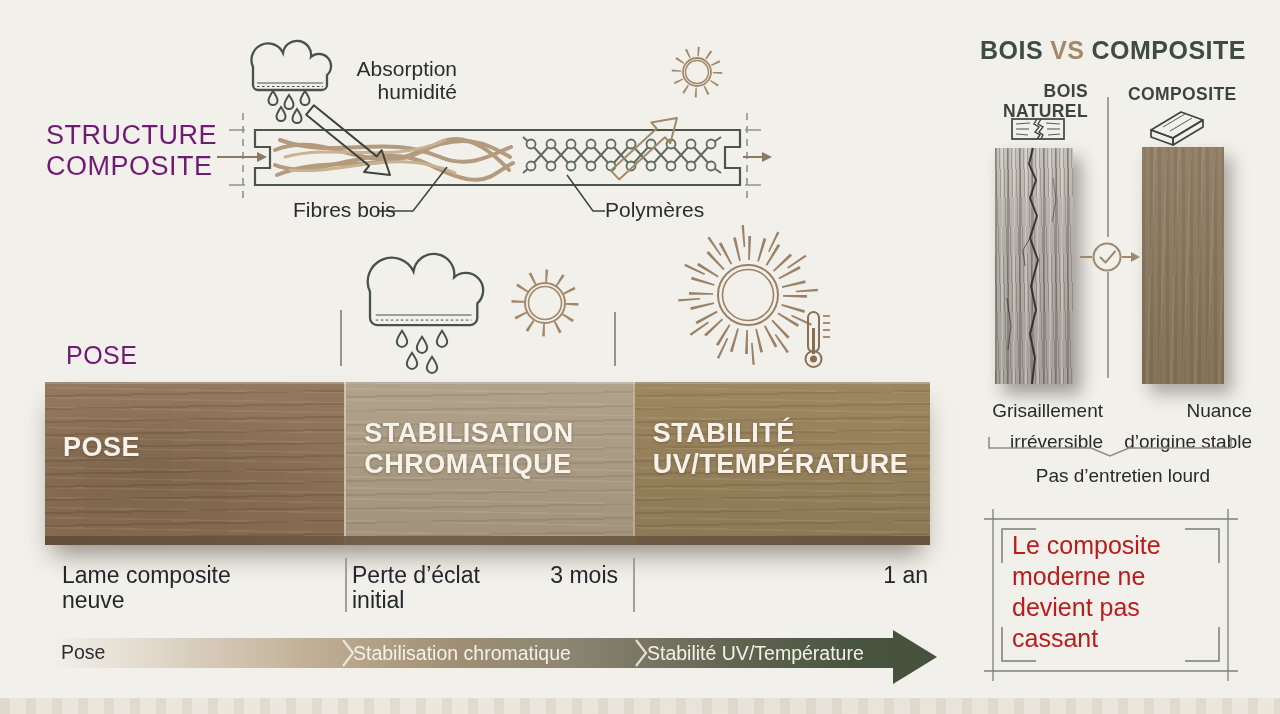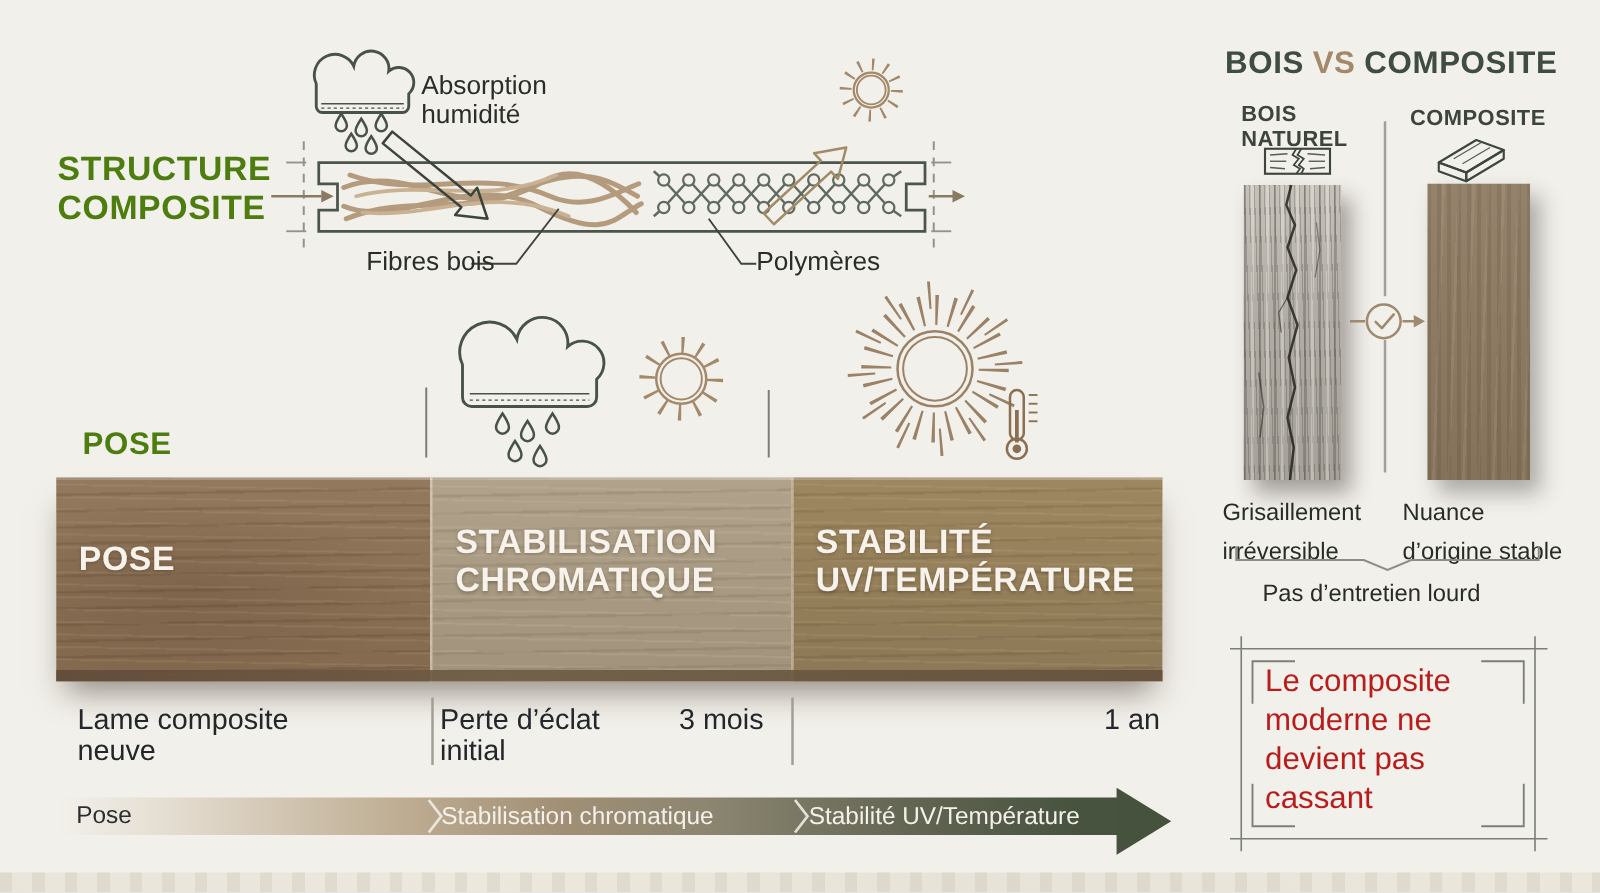--- a/index.html
+++ b/index.html
@@ -1,23 +1,23 @@
 <!DOCTYPE html>
 <html><head>
 <meta charset="utf-8">
 <style>
   html,body{margin:0;padding:0}
   body{font-family:"Liberation Sans","DejaVu Sans",sans-serif;background:#d8d6d0}
   #stage{position:relative;width:1280px;height:714px;background:#f2f0ea;overflow:hidden}
   .abs{position:absolute}
-  .c{text-align:left}
+  .c{text-align:right}
   .ml{white-space:pre-line}
   svg{display:block;overflow:visible}
 
-  .h-green{color:#4d7c0f;font-weight:bold;letter-spacing:.5px}
+  .h-green{color:#701a75;font-weight:normal;letter-spacing:.5px}
   .structure-title{left:46px;top:120px;width:230px;font-size:27px;line-height:31px}
   .top-label{font-size:21px;line-height:22.5px;color:#2a2e2a}
   .pose-heading{left:66px;top:341px;font-size:25px}
 
   
   .cmp-title{left:988px;top:36px;width:250px;display:flex;justify-content:center;gap:7px;font-size:25px;font-weight:bold;letter-spacing:.5px}
   .cmp-title .g{color:#3f4c41}.cmp-title .b{color:#a3896a}
   .small-cap{font-size:17.5px;line-height:19.5px;color:#3c443d;letter-spacing:.4px;font-weight:bold}
   .cap{font-size:19px;line-height:31px;color:#282c28}
   .vline{background:#a3a099;width:1.5px}
@@ -327,21 +327,21 @@
     <div class="plank-top"></div>
     <div class="plank-edge"></div>
   </div>
 
   <div class="abs cap-div" style="left:345px"></div>
   <div class="abs cap-div" style="left:633px"></div>
   <div class="abs cap-row ml" style="left:62px;top:563px;width:185px">Lame composite
 neuve</div>
   <div class="abs cap-row ml" style="left:352px;top:563px;width:170px">Perte d’éclat
 initial</div>
-  <div class="abs cap-row" style="left:536px;top:563px;width:82px;text-align:center">3 mois</div>
+  <div class="abs cap-row" style="left:536px;top:563px;width:82px;text-align:right">3 mois</div>
   <div class="abs cap-row" style="left:856px;top:563px;width:72px;text-align:right">1 an</div>
 
   <div class="abs arrow-wrap">
     <div class="arrow-body"></div>
     <div class="arrow-head"></div>
     <svg class="abs" style="left:296px;top:10px" width="16" height="30" viewBox="0 0 16 30">
       <polyline points="2,2 12,15 2,28" fill="none" stroke="rgba(245,242,234,.85)" stroke-width="2.2"></polyline>
     </svg>
     <svg class="abs" style="left:589px;top:10px" width="16" height="30" viewBox="0 0 16 30">
       <polyline points="2,2 12,15 2,28" fill="none" stroke="rgba(245,242,234,.85)" stroke-width="2.2"></polyline>

